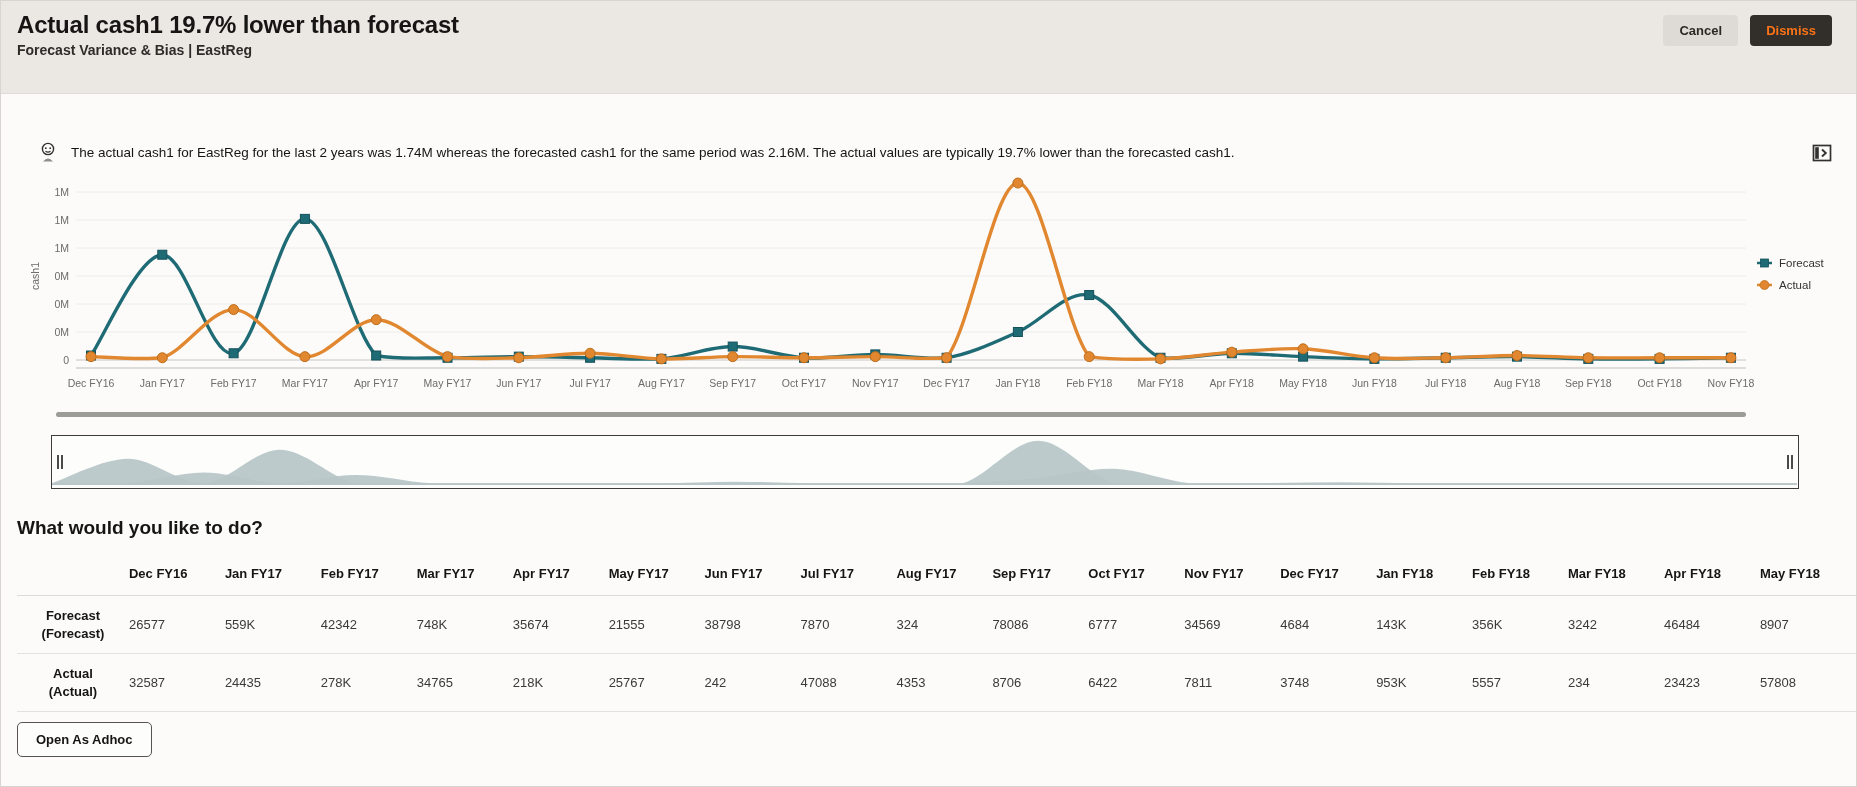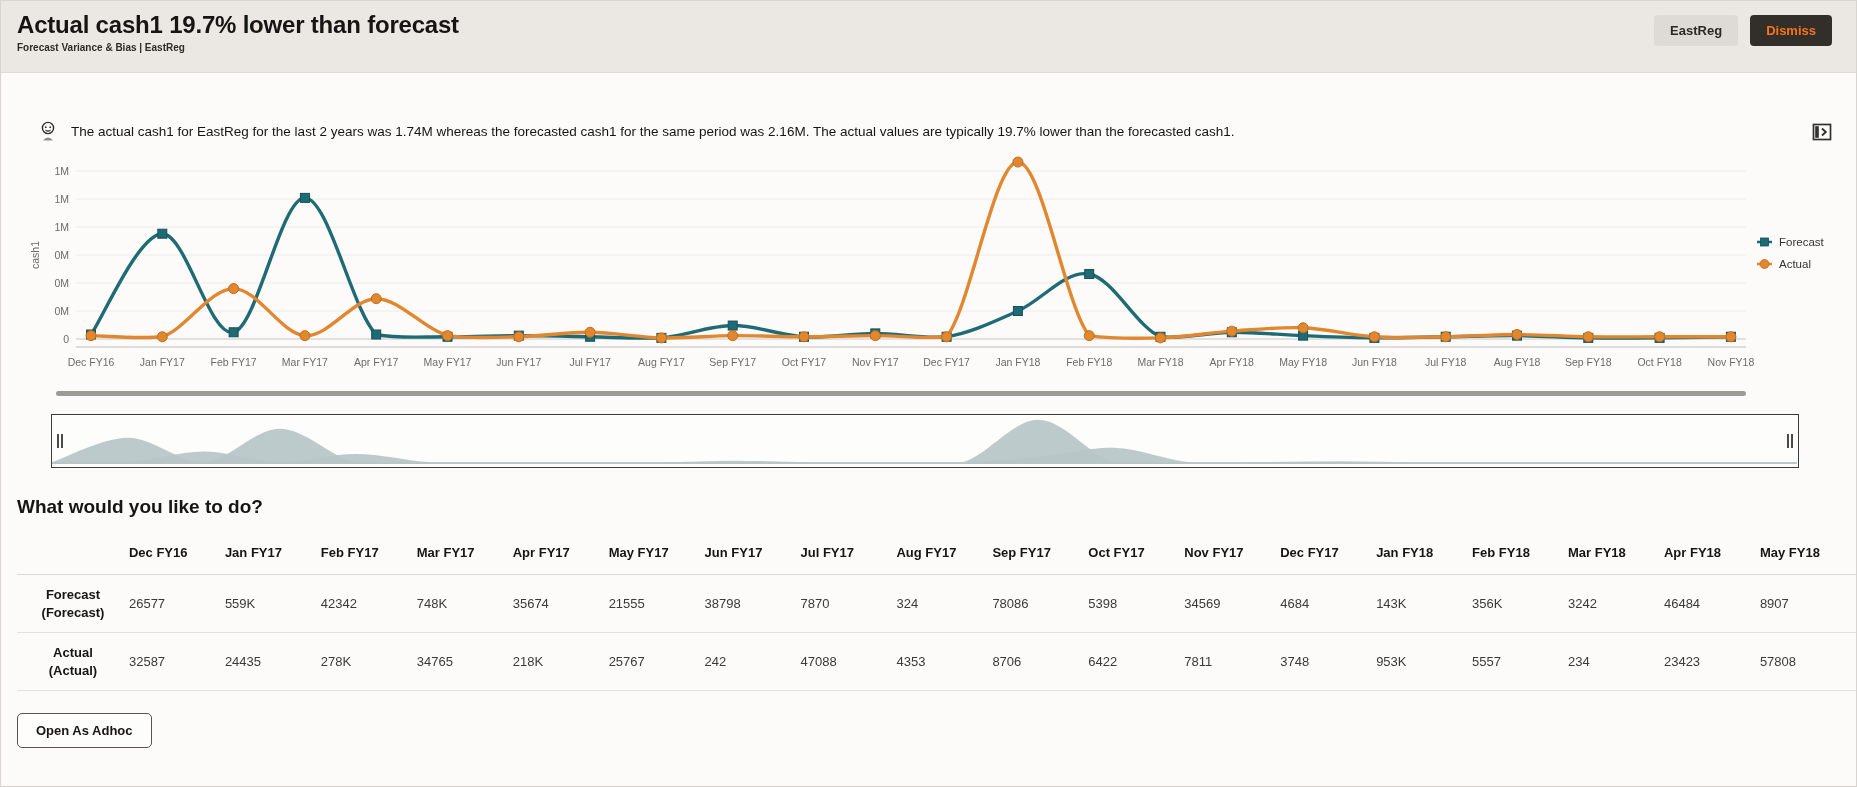--- a/index.html
+++ b/index.html
@@ -6,26 +6,26 @@
   body{
     width:1857px;height:787px;overflow:hidden;
     background:#fcfbf9;
     font-family:"Liberation Sans", sans-serif;
     color:#161513;
   }
   .app{width:1857px;height:787px;position:relative;border:1px solid #d8d5d0;box-sizing:border-box;background:#fcfbf9;}
 
   
   .topbar{
-    height:72px;background:#ebe8e4;border-bottom:1px solid #e0ddd8;
+    height:93px;background:#ebe8e4;border-bottom:1px solid #e0ddd8;
     display:flex;align-items:flex-start;justify-content:space-between;
     padding:10px 24px 0 16px;box-sizing:border-box;
   }
   .topbar h1{margin:0;font-size:24px;font-weight:800;letter-spacing:-0.2px;color:#161513;}
-  .topbar .subtitle{font-size:10px;font-weight:700;color:#2e2b28;margin-top:3px;}
+  .topbar .subtitle{font-size:14px;font-weight:700;color:#2e2b28;margin-top:3px;}
   .actions{display:flex;gap:12px;margin-top:4px;}
   .btn{font-family:"Liberation Sans",sans-serif;font-size:13px;font-weight:700;border:none;border-radius:4px;padding:8px 16px;cursor:pointer;}
   .btn-light{background:#dedbd6;color:#2b2926;}
   .btn-dark{background:#322e2a;color:#f97316;}
 
   
   .narrative{
     display:flex;align-items:center;gap:14px;
     margin:48px 20px 0 38px;
   }
@@ -68,37 +68,37 @@
     border-bottom:1px solid #dddbd7;
   }
   table.values tbody th.rowlab{
     text-align:center;font-weight:700;color:#161513;line-height:1.35;vertical-align:middle;
   }
   table.values tbody td{color:#3c3a38;vertical-align:middle;margin-top:40px;}
   table.values tbody tr{height:58px;border-bottom:1px solid #e3e1dd;}
   table.values thead th.corner{border-bottom:1px solid #dddbd7;}
 
   .adhoc{
-    margin:22px 0 0 16px;background:#fdfdfc;color:#161513;
+    margin:10px 0 0 16px;background:#fdfdfc;color:#161513;
     border:1px solid #57544f;border-radius:5px;padding:9px 18px;
     font-size:13px;font-weight:700;cursor:pointer;font-family:"Liberation Sans",sans-serif;
   }
 </style>
 </head>
 <body>
 
 <div class="app">
 
   <header class="topbar">
     <div class="titles">
       <h1>Actual cash1 19.7% lower than forecast</h1>
       <div class="subtitle">Forecast Variance &amp; Bias | EastReg</div>
     </div>
     <div class="actions">
-      <button class="btn btn-light">EastReg</button>
+      <button class="btn btn-light">Cancel</button>
       <button class="btn btn-dark">Dismiss</button>
     </div>
   </header>
 
   <div class="narrative">
     <span class="nicon">
       <svg width="18" height="21" viewBox="0 0 18 21">
         <circle cx="9" cy="7" r="5.6" fill="none" stroke="#33312e" stroke-width="1.4"></circle>
         <circle cx="6.8" cy="6.2" r="0.9" fill="#33312e"></circle>
         <circle cx="11.2" cy="6.2" r="0.9" fill="#33312e"></circle>
@@ -288,21 +288,21 @@
             <td>26577</td>
             <td>559K</td>
             <td>42342</td>
             <td>748K</td>
             <td>35674</td>
             <td>21555</td>
             <td>38798</td>
             <td>7870</td>
             <td>324</td>
             <td>78086</td>
-            <td>5398</td>
+            <td>6777</td>
             <td>34569</td>
             <td>4684</td>
             <td>143K</td>
             <td>356K</td>
             <td>3242</td>
             <td>46484</td>
             <td>8907</td>
           </tr>
           <tr>
             <th class="rowlab">

